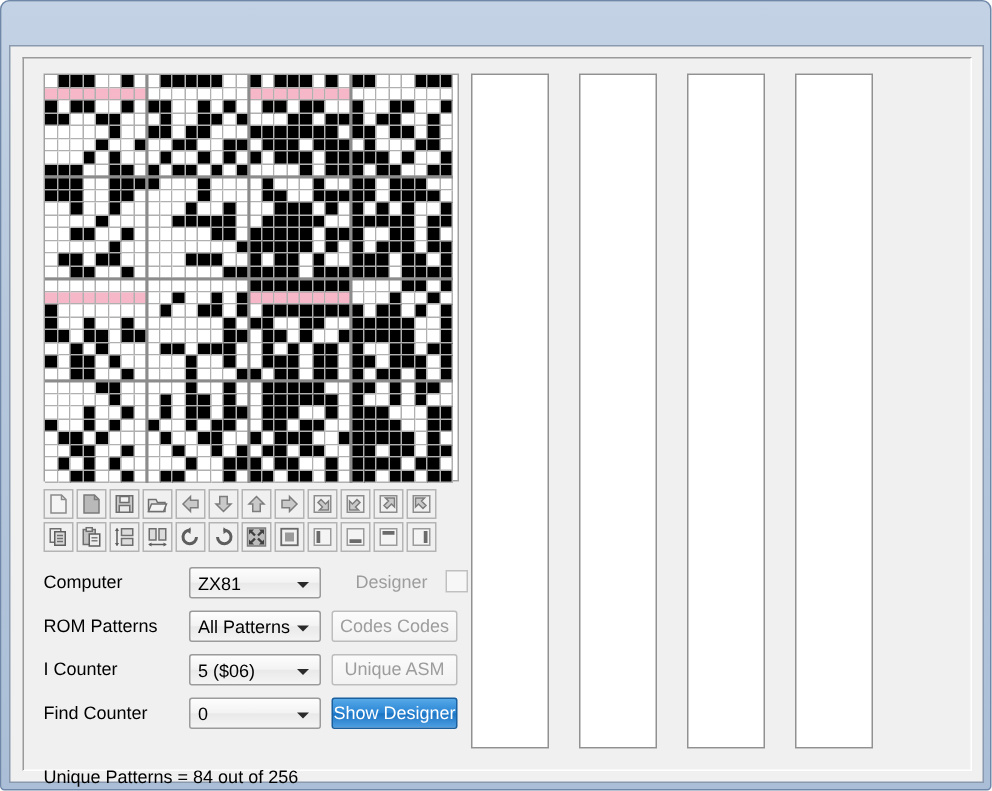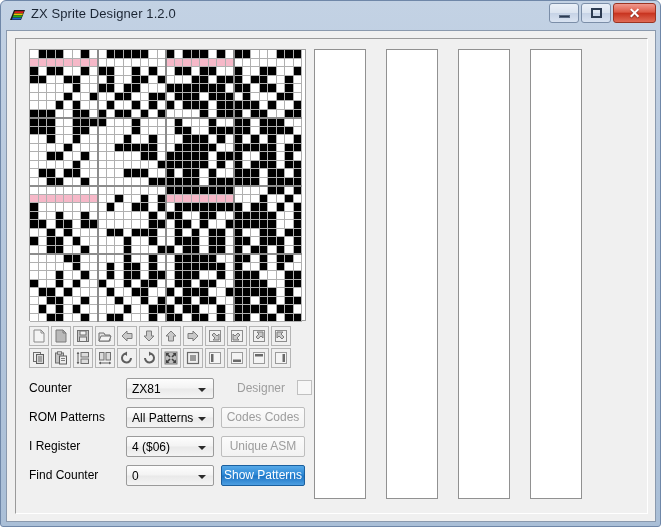--- a/index.html
+++ b/index.html
@@ -264,42 +264,20 @@
   #panel0 { left: 298px; }
   #panel1 { left: 370px; }
   #panel2 { left: 442px; }
   #panel3 { left: 514px; }
 </style>
 </head>
 <body>
 
 <div id="window">
 
-  <div id="titlebar">
-    <span id="title-icon">
-      <svg width="17" height="14" viewBox="0 0 17 14">
-        <polygon points="5,2 16,2 12,12 1,12" fill="#1b1b1b"></polygon>
-        <polygon points="6,3.2 15,3.2 14.2,5 5.2,5" fill="#e02020"></polygon>
-        <polygon points="5.2,5.4 14.1,5.4 13.3,7.2 4.4,7.2" fill="#f0c000"></polygon>
-        <polygon points="4.4,7.6 13.2,7.6 12.4,9.4 3.6,9.4" fill="#20b020"></polygon>
-        <polygon points="3.6,9.8 12.3,9.8 11.6,11.5 2.9,11.5" fill="#1f5fd0"></polygon>
-      </svg>
-    </span>
-    <span id="title-text">ZX Sprite Designer 1.2.0</span>
-
-    <div class="winbtn" id="btn-min">
-      <span class="glyph-min"></span>
-    </div>
-    <div class="winbtn" id="btn-max">
-      <span class="glyph-max"></span>
-    </div>
-    <div class="winbtn" id="btn-close">
-      <span class="glyph-close">✕</span>
-    </div>
-  </div>
 
   <div id="client">
     <div id="group">
 
       <div id="grid-frame">
         <div id="grid">
             <span class="pix" style="left:0px;top:0px;width:8.5px;height:8.5px;background:#ffffff;border-right:1px solid #b0b0b0;border-bottom:1px solid #b0b0b0;"></span>
             <span class="pix" style="left:8.5px;top:0px;width:8.5px;height:8.5px;background:#000000;border-right:1px solid #b0b0b0;border-bottom:1px solid #b0b0b0;"></span>
             <span class="pix" style="left:17px;top:0px;width:8.5px;height:8.5px;background:#000000;border-right:1px solid #b0b0b0;border-bottom:1px solid #b0b0b0;"></span>
             <span class="pix" style="left:25.5px;top:0px;width:8.5px;height:8.5px;background:#000000;border-right:1px solid #b0b0b0;border-bottom:1px solid #b0b0b0;"></span>
@@ -1537,56 +1515,57 @@
             <span style="display:block;margin:2px;">
               <svg width="14" height="14">
                 <rect x="1.5" y="1.5" width="11" height="11" fill="#f4f4f4" stroke="#9b9b9b"></rect>
                 <rect x="8.5" y="3" width="2.5" height="8" fill="#6a6a6a"></rect>
               </svg>
             </span>
           </div>
         </div>
 
       <div class="frow" id="frow1">
-        <span class="flabel">Counter</span>
+        <span class="flabel">Computer</span>
         <div class="combo">
           <span class="cval">ZX81</span>
           <span class="carrow"></span>
         </div>
         <span id="inverted-label">Designer</span>
         <span id="inverted-box"></span>
       </div>
 
       <div class="frow" id="frow2">
         <span class="flabel">ROM Patterns</span>
         <div class="combo">
           <span class="cval">All Patterns</span>
           <span class="carrow"></span>
         </div>
         <div class="btn disabled">Codes Codes</div>
       </div>
 
       <div class="frow" id="frow3">
-        <span class="flabel">I Register</span>
+        <span class="flabel">I Counter</span>
         <div class="combo">
-          <span class="cval">4 ($06)</span>
+          <span class="cval">5 ($06)</span>
           <span class="carrow"></span>
         </div>
         <div class="btn disabled">Unique ASM</div>
       </div>
 
       <div class="frow" id="frow4">
         <span class="flabel">Find Counter</span>
         <div class="combo">
           <span class="cval">0</span>
           <span class="carrow"></span>
         </div>
-        <div class="btn primary">Show Patterns</div>
+        <div class="btn primary">Show Designer</div>
       </div>
 
+      <div id="status">Unique Patterns =  84 out of 256</div>
 
       <div class="listpanel" id="panel0"></div>
       <div class="listpanel" id="panel1"></div>
       <div class="listpanel" id="panel2"></div>
       <div class="listpanel" id="panel3"></div>
 
     </div>
   </div>
 </div>
 

